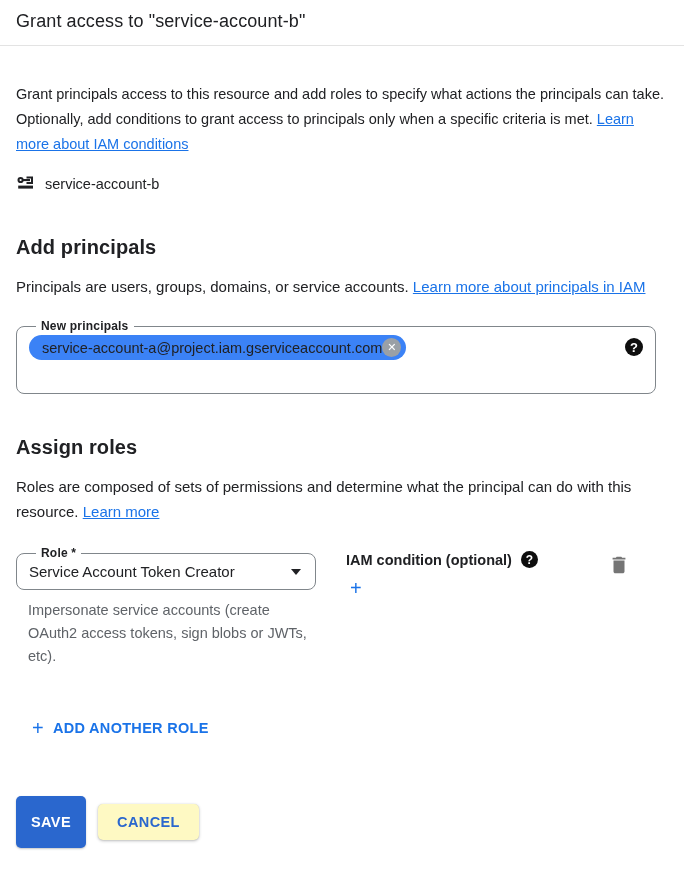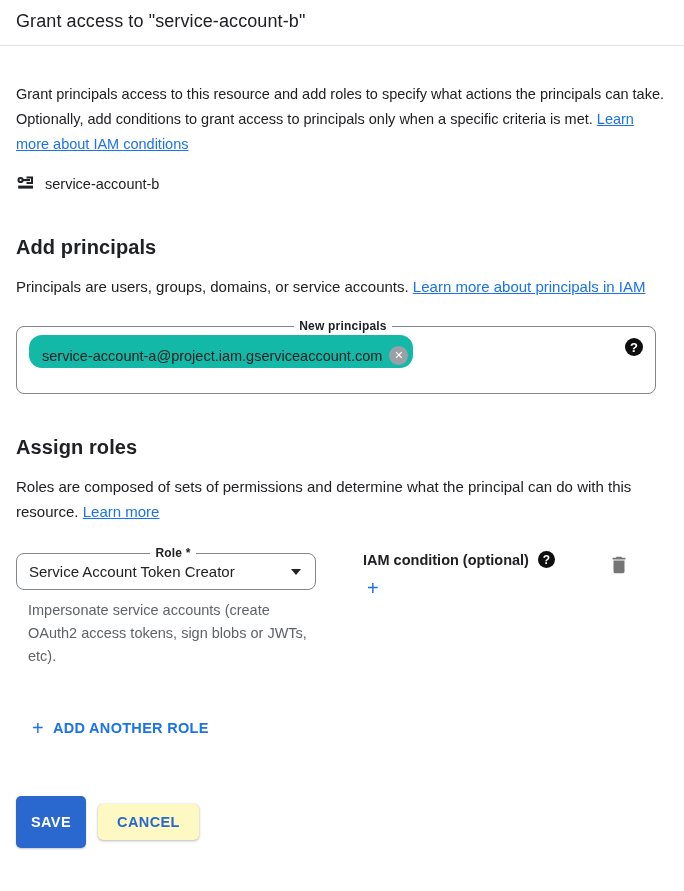--- a/index.html
+++ b/index.html
@@ -64,43 +64,41 @@
     color: #202124;
     letter-spacing: 0.1px;
   }
   .para-tight { margin-top: 15px; font-size: 15px; line-height: 25px; color: #202124; max-width: 652px; }
 
   
   fieldset.field {
     border: 1px solid #80868b;
     border-radius: 8px;
     margin-top: 20px;
-    text-align: center;
   }
   fieldset.field legend {
     font-size: 12px;
     font-weight: 700;
     color: #202124;
     padding: 0 5px;
     margin-left: 7px;
     letter-spacing: 0.2px;
   }
   .principals-field { width: 640px; padding: 2px 12px 12px 12px; }
   .field-content {
     display: flex;
     align-items: flex-start;
     min-height: 46px;
   }
   .chip {
     display: inline-flex;
     align-items: center;
-    gap: 7px;
-    background: #14b8a6;
+    background: #3b82f6;
     border-radius: 13px;
-    padding: 11px 5px 3px 13px;
+    padding: 3px 5px 3px 13px;
     font-size: 14.5px;
     color: #202124;
     white-space: nowrap;
   }
   .chip-close {
     width: 19px; height: 19px;
     border-radius: 50%;
     background: #9aa0a6;
     color: #ffffff;
     font-size: 11px;
@@ -119,21 +117,21 @@
     font-weight: 700;
     display: inline-flex;
     align-items: center;
     justify-content: center;
     cursor: pointer;
     flex: none;
   }
   .field-content .help-dark { margin-left: auto; margin-top: 3px; }
 
   
-  .role-row { display: flex; margin-top: 22px; gap: 17px; }
+  .role-row { display: flex; margin-top: 22px; }
   .role-col { width: 300px; flex: none; }
   fieldset.role-field {
     width: 300px;
     margin-top: 0;
     padding: 0 12px 9px 12px;
   }
   .role-value-row {
     display: flex;
     align-items: center;
     justify-content: space-between;

